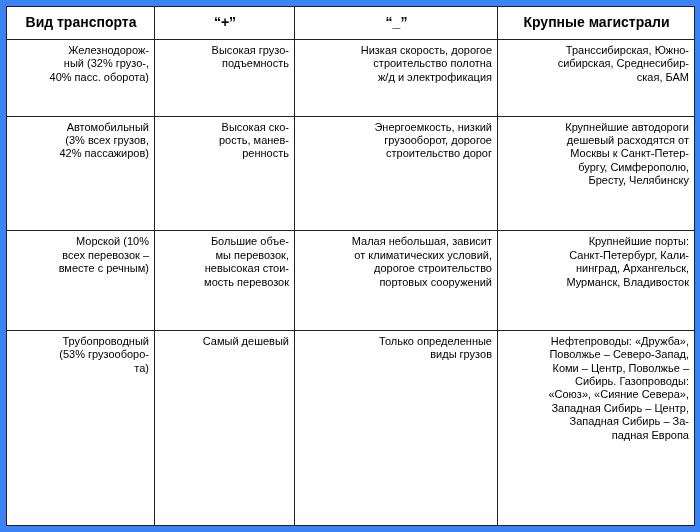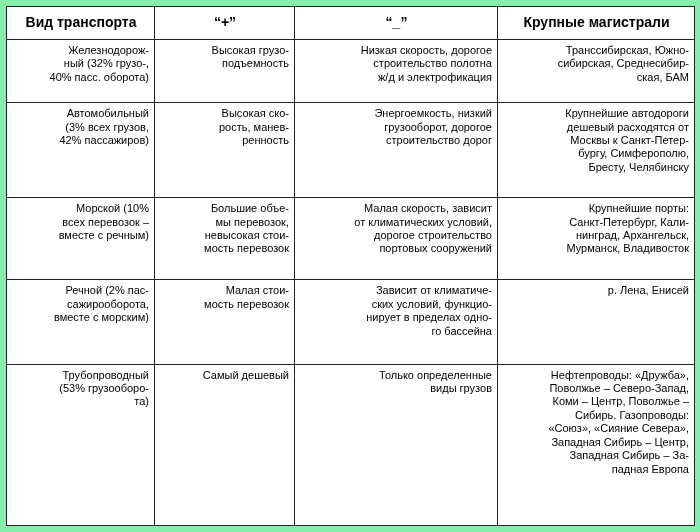--- a/index.html
+++ b/index.html
@@ -11,21 +11,21 @@
     width: 700px;
     height: 532px;
     font-family: "Liberation Sans", sans-serif;
     color: #000000;
     overflow: hidden;
   }
   #sheet {
     position: relative;
     width: 700px;
     height: 532px;
-    background: #86efac;
+    background: #3b82f6;
     box-sizing: border-box;
   }
   table.transport-table {
     position: absolute;
     left: 6px;
     top: 6px;
     width: 688px;
     height: 520px;
     border-collapse: collapse;
     table-layout: fixed;
@@ -114,40 +114,28 @@
 Бресту, Челябинску</td>
       </tr>
       <tr class="r3">
         <td style="white-space: pre-line;">Морской (10%
 всех перевозок –
 вместе с речным)</td>
         <td style="white-space: pre-line;">Большие объе-
 мы перевозок,
 невысокая стои-
 мость перевозок</td>
-        <td style="white-space: pre-line;">Малая скорость, зависит
+        <td style="white-space: pre-line;">Малая небольшая, зависит
 от климатических условий,
 дорогое строительство
 портовых сооружений</td>
         <td style="white-space: pre-line;">Крупнейшие порты:
 Санкт-Петербург, Кали-
 нинград, Архангельск,
 Мурманск, Владивосток</td>
-      </tr>
-      <tr class="r4">
-        <td style="white-space: pre-line;">Речной (2% пас-
-сажирооборота,
-вместе с морским)</td>
-        <td style="white-space: pre-line;">Малая стои-
-мость перевозок</td>
-        <td style="white-space: pre-line;">Зависит от климатиче-
-ских условий, функцио-
-нирует в пределах одно-
-го бассейна</td>
-        <td style="white-space: pre-line;">р. Лена, Енисей</td>
       </tr>
       <tr class="r6">
         <td style="white-space: pre-line;">Трубопроводный
 (53% грузооборо-
 та)</td>
         <td style="white-space: pre-line;">Самый дешевый</td>
         <td style="white-space: pre-line;">Только определенные
 виды грузов</td>
         <td style="white-space: pre-line;">Нефтепроводы: «Дружба»,
 Поволжье – Северо-Запад,

